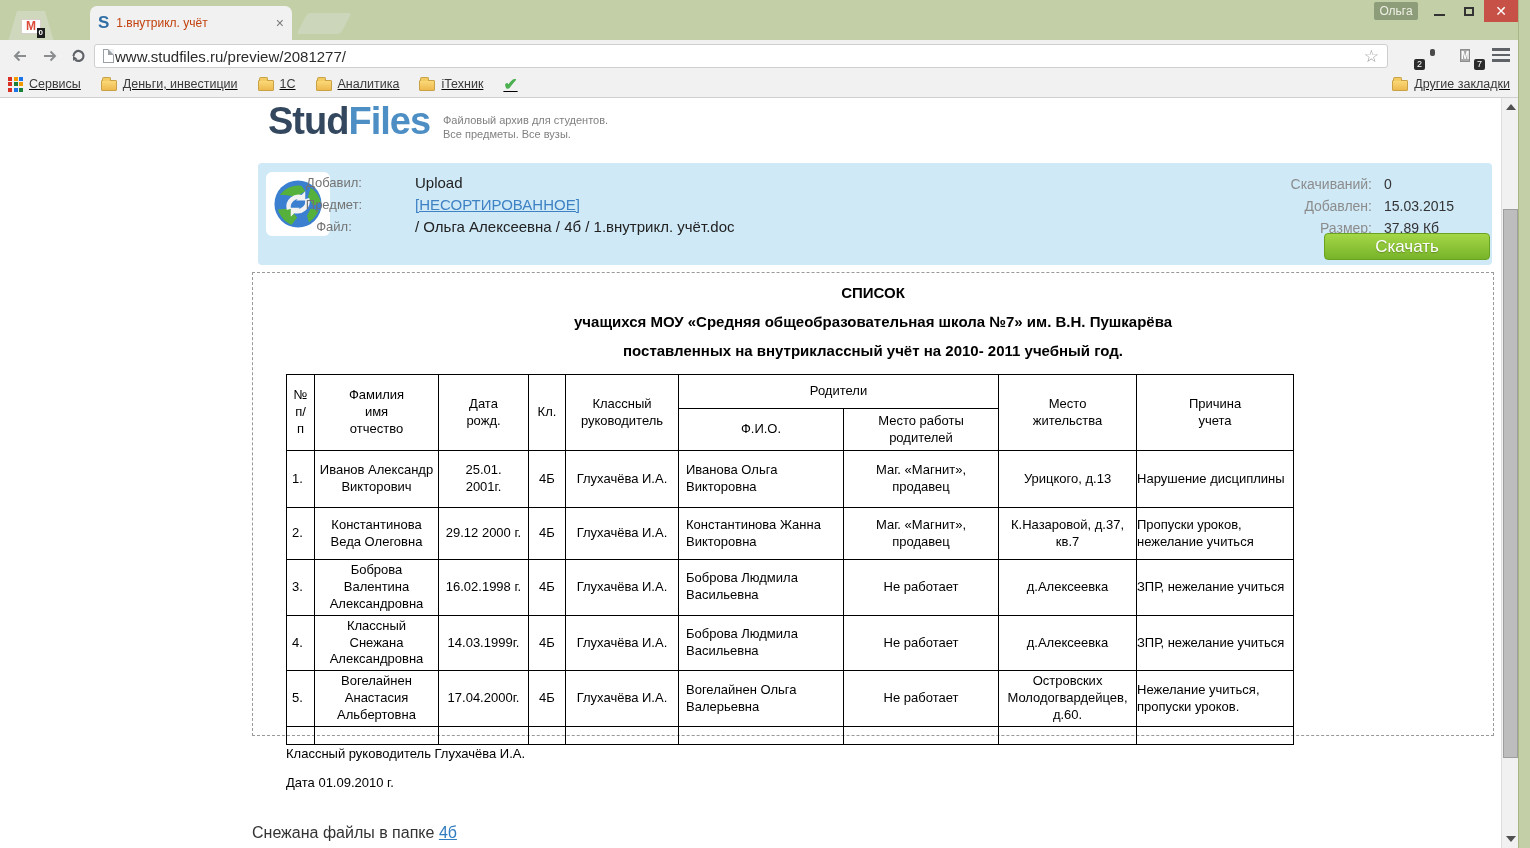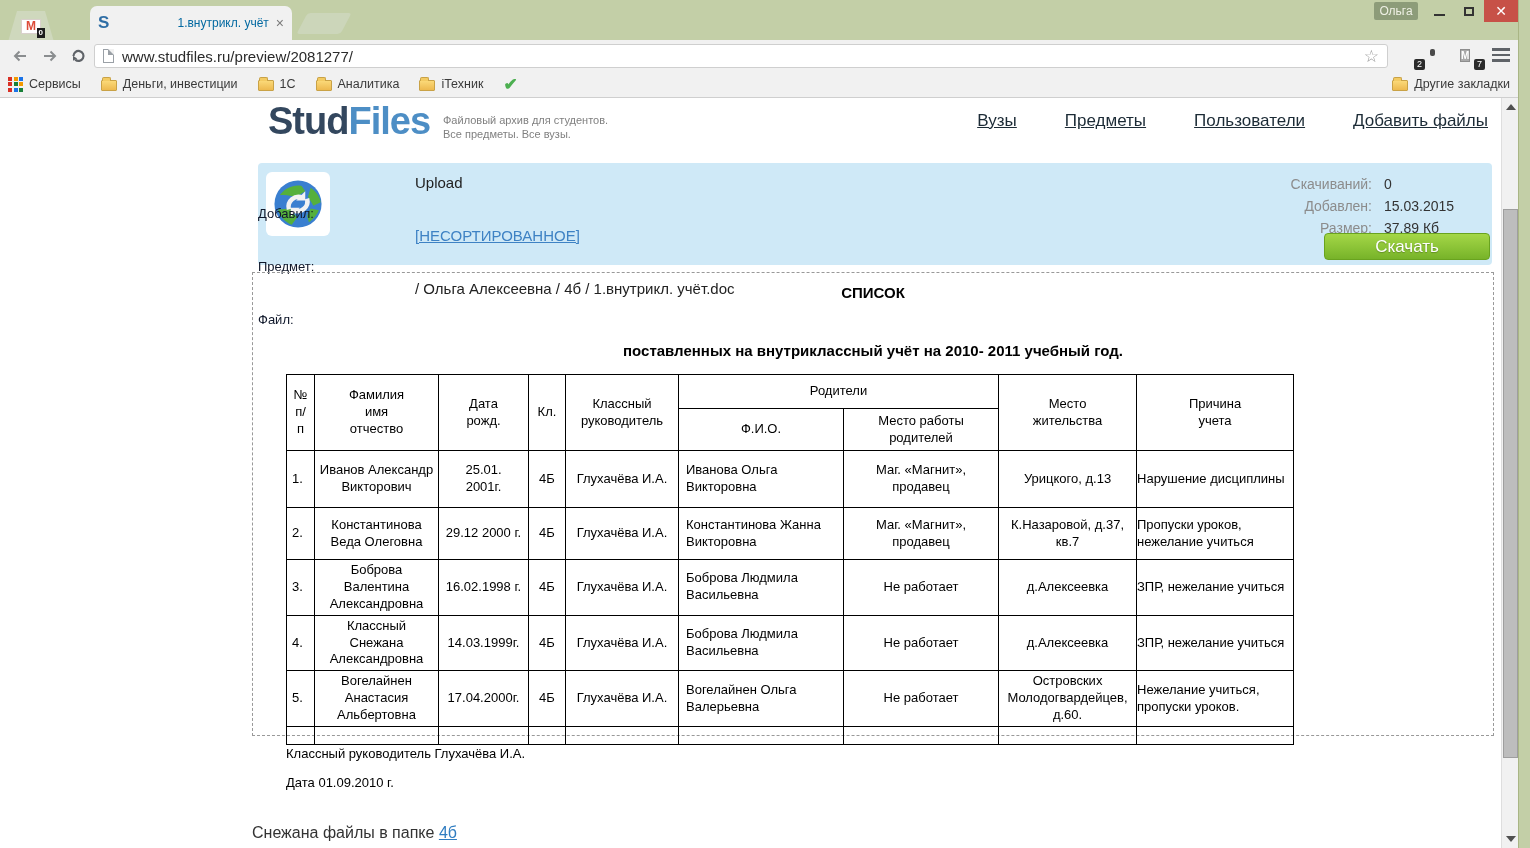--- a/index.html
+++ b/index.html
@@ -14,38 +14,38 @@
   .pinned-tab.t1 { left:8px; }
   .pinned-tab.t2 { left:58px; }
   .gmail-ico { position:relative; width:20px; height:15px; background:#fff; border:1px solid #d9d0cc;
     color:#dd4b39; font-weight:bold; font-size:12px; line-height:13px; text-align:center; }
   .mini-badge { position:absolute; right:-5px; bottom:-5px; background:#1c1c1c; color:#fff;
     font-size:8px; line-height:10px; padding:0 2px; }
   .check-glyph { color:#4caf50; font-size:17px; font-weight:bold; }
   .active-tab { position:absolute; top:6px; left:90px; width:202px; height:34px; background:#f1f1f1;
     border-radius:7px 7px 0 0; display:flex; align-items:center; padding:0 8px; gap:7px; }
   .s-favicon { color:#2f6ea5; font-weight:bold; font-size:17px; }
-  .tab-title { font-size:12px; color:#0369a1; flex:1; white-space:nowrap; overflow:hidden;text-align:right; }
+  .tab-title { font-size:12px; color:#c2410c; flex:1; white-space:nowrap; overflow:hidden; }
   .tab-close { color:#7a7a7a; font-size:14px; cursor:default; }
   .new-tab-btn { position:absolute; top:13px; left:302px; width:44px; height:21px; background:#ccd6ba;
     transform:skewX(-28deg); border-radius:3px; }
   .profile-chip { position:absolute; top:2px; left:1374px; width:44px; height:18px; background:#8d9c79;
     border-radius:2px; color:#eef0e4; font-size:12px; text-align:center; line-height:18px; }
   .win-btn { position:absolute; top:0; height:22px; display:flex; align-items:center; justify-content:center; }
   .btn-min { left:1424px; width:30px; }
   .btn-max { left:1454px; width:30px; }
   .btn-close { left:1484px; width:34px; background:#c75147; color:#fff; font-size:14px; }
   .min-glyph { width:11px; height:2px; background:#333; margin-top:8px; }
   .max-glyph { width:10px; height:9px; border:2px solid #333; }
 
   
   .toolbar { position:absolute; top:40px; left:0; width:1518px; height:31px; background:#f1f1f1; }
   .nav-ico { position:absolute; top:4px; width:24px; height:24px; display:flex; align-items:center; justify-content:center; }
   .omnibox { position:absolute; left:94px; top:4px; width:1294px; height:24px; background:#fff;
-    border:1px solid #cfcfcf; border-radius:3px; display:flex; align-items:center; padding:0 8px; gap:8px; }
+    border:1px solid #cfcfcf; border-radius:3px; display:flex; align-items:center; padding:0 8px; gap:1px; }
   .url-text { font-size:15px; color:#2b2b2b; flex:1; white-space:nowrap; overflow:hidden; }
   .doc-ico { position:relative; width:11px; height:14px; background:#fff; border:1px solid #9aa0a6; }
   .doc-ico::after { content:""; position:absolute; top:-1px; right:-1px; border:3px solid #f1f1f1;
     border-left-color:#9aa0a6; border-bottom-color:#9aa0a6; }
   .star-glyph { font-size:17px; color:#9a9a9a; line-height:1; }
   .ext { position:absolute; top:5px; width:22px; height:22px; }
   .adblock-shape { position:relative; width:20px; height:20px; background:#cc2a1e;
     clip-path:polygon(30% 0,70% 0,100% 30%,100% 70%,70% 100%,30% 100%,0 70%,0 30%); }
   .adblock-shape::before { content:""; position:absolute; inset:3px; border:2px solid #fff; border-radius:50%; }
   .ext-badge { position:absolute; right:-3px; bottom:-3px; background:#2b2b2b; color:#fff; font-size:9px;
@@ -53,21 +53,21 @@
   .evernote-shape { width:18px; height:18px; background:#4a4a4a; border-radius:4px 4px 6px 4px; position:relative; }
   .evernote-shape::before { content:""; position:absolute; left:-2px; top:4px; width:5px; height:7px;
     background:#4a4a4a; border-radius:2px; }
   .mailext-shape { position:relative; width:20px; height:15px; background:#a9a9a9; border:1px solid #8d8d8d;
     color:#fff; font-weight:bold; font-size:10px; text-align:center; line-height:14px; margin-top:3px; }
   .menu-ico { position:absolute; top:8px; left:1492px; width:18px; display:flex; flex-direction:column; gap:3px; }
   .menu-ico i { display:block; height:2.5px; background:#5f6368; }
 
   
   .bookmarks { position:absolute; top:71px; left:0; width:1518px; height:27px; background:#f1f1f1;
-    border-bottom:1px solid #cfcfcf; display:flex; align-items:center; padding:0 8px; gap:20px; }
+    border-bottom:1px solid #cfcfcf; display:flex; align-items:center; padding:0 8px; gap:20px;text-decoration:underline; }
   .bm { display:flex; align-items:center; gap:6px; font-size:12.5px; color:#3a3a3a; }
   .apps-grid { display:grid; grid-template-columns:repeat(3,4px); grid-gap:1.5px; }
   .apps-grid i { width:4px; height:4px; }
   .apps-grid i:nth-child(1){background:#d93025;} .apps-grid i:nth-child(2){background:#f29900;}
   .apps-grid i:nth-child(3){background:#1a73e8;} .apps-grid i:nth-child(4){background:#d93025;}
   .apps-grid i:nth-child(5){background:#188038;} .apps-grid i:nth-child(6){background:#f29900;}
   .apps-grid i:nth-child(7){background:#d93025;} .apps-grid i:nth-child(8){background:#1a73e8;}
   .apps-grid i:nth-child(9){background:#188038;}
   .folder { position:relative; width:16px; height:11px; background:linear-gradient(#fbd978,#edb94f);
     border:1px solid #c9a246; border-radius:1px; margin-top:3px; }
@@ -95,21 +95,21 @@
   .tagline { position:absolute; left:443px; top:15px; font-size:11px; color:#808080; line-height:14px; }
   .site-nav { position:absolute; top:13px; right:30px; display:flex; gap:48px; }
   .site-nav a { font-size:17px; color:#1c2b36; text-decoration:underline; white-space:nowrap; }
 
   
   .infobox { position:absolute; left:258px; top:65px; width:1234px; height:102px; background:#cfe9f7; border-radius:4px; }
   .globe-wrap { position:absolute; left:8px; top:9px; width:64px; height:64px; background:#fff; border-radius:6px;
     display:flex; align-items:center; justify-content:center; }
   .info-rows { position:absolute; left:0; top:9px; }
   .irow { display:flex; line-height:22px; }
-  .irow .lbl { width:157px; text-align:left; color:#0f172a; font-size:13px; padding-right:5px;margin-top:31px; }
+  .irow .lbl { width:157px; text-align:center; color:#737373; font-size:13px; padding-right:5px; }
   .irow .val { font-size:15px; color:#222; }
   .irow a.val { color:#3e82c4; text-decoration:underline; }
   .stats { position:absolute; right:36px; top:10px; }
   .srow { display:flex; line-height:22px; }
   .srow .lbl { width:110px; text-align:right; color:#8c8c8c; font-size:14px; }
   .srow .val { width:84px; font-size:14px; color:#333; padding-left:12px; }
   .dl-btn { position:absolute; right:2px; bottom:5px; width:166px; height:27px;
     background:linear-gradient(#a4d747,#77b329); border:1px solid #69a31f; border-radius:4px;
     color:#fff; font-size:17px; text-align:center; line-height:25px; text-shadow:0 1px 1px rgba(0,0,0,.25); }
 
@@ -252,26 +252,20 @@
   </div>
 
   <div class="viewport">
     <div class="page">
 
       <div class="logo"><span class="p1">Stud</span><span class="p2">Files</span></div>
       <div class="tagline">
         <div>Файловый архив для студентов.</div>
         <div>Все предметы. Все вузы.</div>
       </div>
-      <div class="site-nav">
-        <a href="#">Вузы</a>
-        <a href="#">Предметы</a>
-        <a href="#">Пользователи</a>
-        <a href="#">Добавить файлы</a>
-      </div>
 
       <div class="infobox">
         <div class="globe-wrap">
           <svg width="58" height="58" viewBox="0 0 64 64">
             <circle cx="32" cy="32" r="26" fill="#3a7fd0"></circle>
             <path d="M12 22c6-8 16-12 24-10l4 6-10 6-12-2z" fill="#55b03c"></path>
             <path d="M46 14c6 4 10 10 11 16l-8 4-6-10z" fill="#55b03c"></path>
             <path d="M10 38c2 8 8 14 15 17l6-8-8-10z" fill="#55b03c"></path>
             <path d="M44 52c5-3 9-8 11-13l-9-2-4 8z" fill="#55b03c"></path>
             <path d="M22 38a11 11 0 0 1 15-13" stroke="#f2f2f2" stroke-width="5" fill="none"></path>
@@ -306,20 +300,21 @@
           <div class="srow">
               <span class="lbl">Размер:</span>
               <span class="val">37.89 Кб</span>
             </div>
         </div>
         <div class="dl-btn">Скачать</div>
       </div>
 
       <div class="preview">
         <div class="doc-title t1">СПИСОК</div>
+        <div class="doc-title t2">учащихся МОУ «Средняя общеобразовательная школа №7» им. В.Н. Пушкарёва</div>
         <div class="doc-title t3">поставленных на внутриклассный учёт на 2010- 2011 учебный год.</div>
 
         <table class="students">
           <colgroup>
             <col style="width:28px">
               <col style="width:124px">
               <col style="width:90px">
               <col style="width:37px">
             <col style="width:113px">
               <col style="width:165px">

